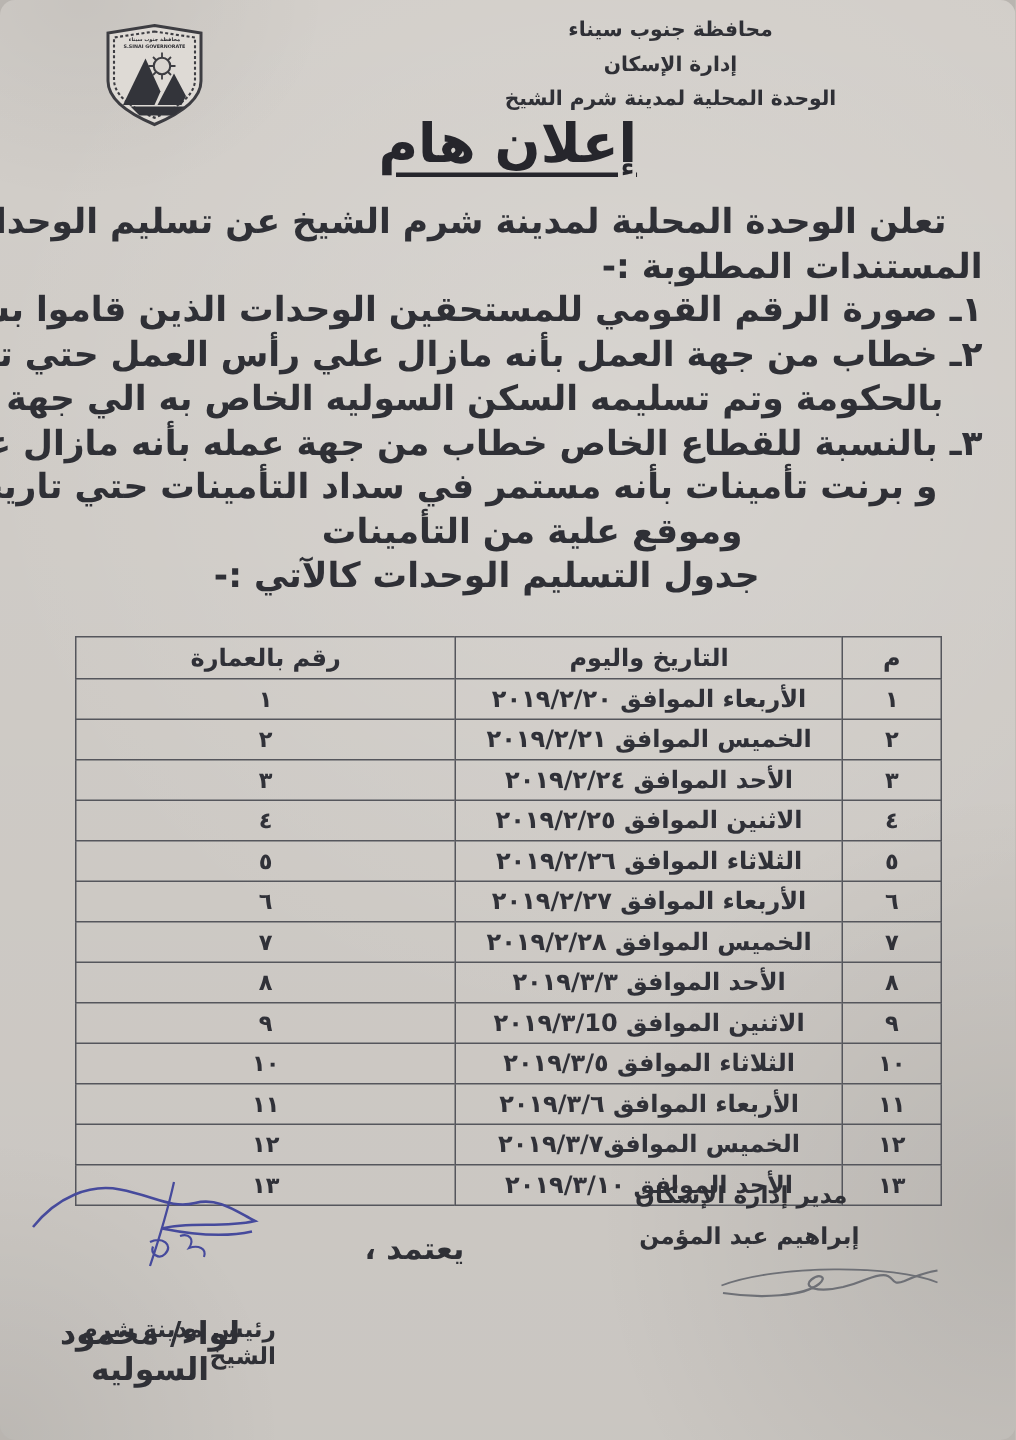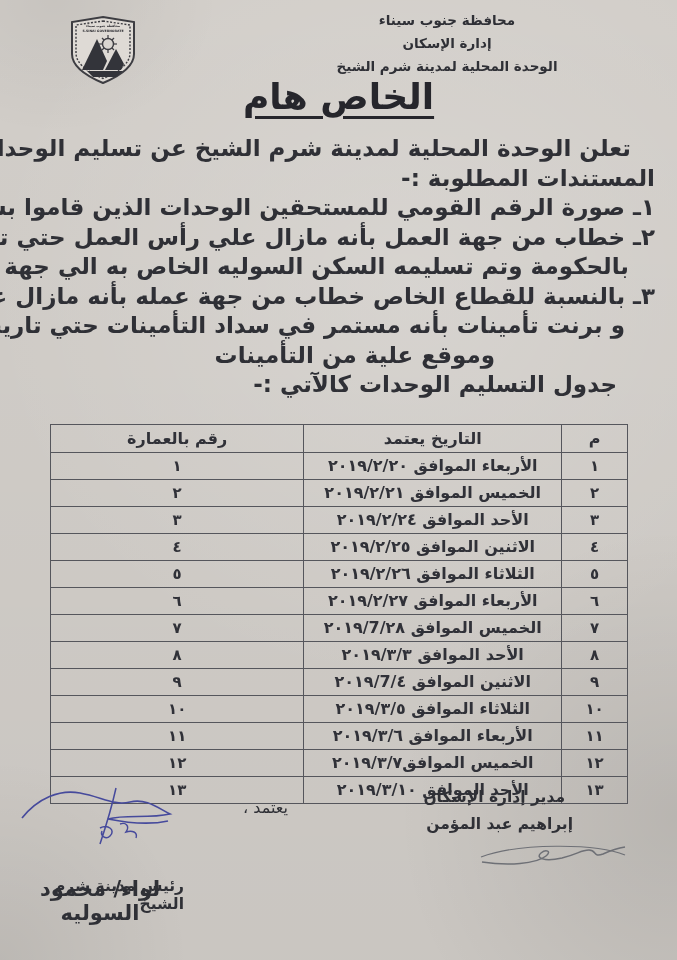--- a/index.html
+++ b/index.html
@@ -6,49 +6,50 @@
   .sheet{
     position:relative;width:677px;height:960px;overflow:hidden;
     font-family:"DejaVu Sans",sans-serif;color:#2f3036;direction:rtl;
     background-color:#d6d2cd;
     background-image:
       radial-gradient(90% 60% at 60% 30%, rgba(255,255,255,0.16), transparent 70%),
       radial-gradient(40% 30% at 0% 100%, rgba(0,0,0,0.07), transparent 70%),
       radial-gradient(55% 40% at 100% 85%, rgba(0,0,0,0.09), transparent 75%),
       radial-gradient(35% 20% at 8% 0%, rgba(0,0,0,0.05), transparent 70%),
       linear-gradient(to bottom, rgba(0,0,0,0.02), rgba(0,0,0,0.06));
+    border-radius: 10px;
   }
   .emblem{position:absolute;left:62px;top:12px;width:82px;height:76px;}
   .hdr{position:absolute;top:9px;right:80px;width:300px;text-align:center;
        font-size:13.5px;font-weight:bold;line-height:23px;}
   .title{position:absolute;top:76px;left:0;width:100%;text-align:center;
          font-size:36px;font-weight:bold;color:#26262c;
          text-decoration:underline;text-decoration-thickness:3px;text-underline-offset:7px;}
   .body-block{position:absolute;top:134px;right:22px;left:32px;
               font-size:23px;font-weight:bold;line-height:29.5px;text-align:right;}
   .bl{white-space:nowrap;}
   .ind1{padding-right:24px;}
   .ind2{padding-right:26px;}
   .ind3{padding-right:30px;}
   .ind-deep{padding-right:160px;}
-  .ind-sched{padding-right:38px;}
+  .ind-sched{padding-right:38px;text-align:center;}
   table.sched{position:absolute;top:424px;left:50px;width:578px;
               border-collapse:collapse;direction:rtl;
               font-weight:bold;color:#303138;}
   table.sched td,table.sched th{border:1.5px solid #55565c;padding:0 6px;
               height:26px;line-height:1;vertical-align:middle;}
   table.sched th{height:27px;font-size:16px;font-weight:bold;}
   col.c-no{width:66px;} col.c-date{width:258px;} col.c-bldg{width:254px;}
   td.no,td.bldg,th{text-align:center;}
   td.no,td.bldg{font-size:15px;}
   td.date{text-align:center;font-size:16px;padding-right:12px;white-space:nowrap;}
   .sig-right-title{position:absolute;top:788px;right:112px;font-size:15.5px;font-weight:bold;}
   .sig-right-name{position:absolute;top:815px;right:104px;font-size:15.5px;font-weight:bold;margin-left:32px;}
   .sig-gray{position:absolute;top:840px;left:478px;width:150px;height:30px;}
-  .approve{position:absolute;top:798px;left:243px;font-size:16px;font-weight:normal;}
+  .approve{position:absolute;top:820px;left:243px;font-size:20px;font-weight:bold;}
   .sig-blue{position:absolute;top:784px;left:16px;width:172px;height:64px;}
   .sig-left-name{position:absolute;top:877px;left:24px;width:152px;text-align:center;
                  font-size:21px;font-weight:bold;}
   .sig-left-title{position:absolute;top:877px;left:16px;width:168px;text-align:right;
                   font-size:15.5px;font-weight:bold;}
 </style>
 </head>
 <body>
 
 <div class="sheet">
@@ -73,21 +74,21 @@
     <polygon points="43,58 54,37 62,52 59,58" fill="#33343a"></polygon>
     <path d="M25 59 H61 L54 65 H31 Z" fill="#33343a"></path>
   </svg>
 
   <div class="hdr">
     <div>محافظة جنوب سيناء</div>
     <div>إدارة الإسكان</div>
     <div>الوحدة المحلية لمدينة شرم الشيخ</div>
   </div>
 
-  <div class="title">الخاص هام</div>
+  <div class="title">إعلان هام</div>
 
   <div class="body-block">
     <div class="bl ind1">تعلن الوحدة المحلية لمدينة شرم الشيخ عن تسليم الوحدات السكنية  للإسكان</div>
     <div class="bl">المستندات المطلوبة :-</div>
     <div class="bl">١ـ صورة الرقم القومي للمستحقين الوحدات الذين قاموا بسداد مقدم الوحدة .</div>
     <div class="bl">٢ـ خطاب من جهة العمل بأنه مازال علي رأس العمل حتي تاريخه بالنسبة للعاملين</div>
     <div class="bl ind2">بالحكومة وتم تسليمه السكن السوليه الخاص به  الي جهة عمله .</div>
     <div class="bl">٣ـ بالنسبة للقطاع الخاص خطاب من جهة عمله بأنه مازال علي قوة العمل حتي تاريخه</div>
     <div class="bl ind3">و برنت تأمينات بأنه مستمر في سداد التأمينات حتي تاريخه .مختوم بختم الشعار</div>
     <div class="bl ind-deep">وموقع علية من التأمينات</div>
@@ -96,21 +97,21 @@
 
   <table class="sched">
     <colgroup>
         <col class="c-no">
         <col class="c-date">
         <col class="c-bldg">
       </colgroup>
     <tbody>
         <tr>
       <th>م</th>
-      <th>التاريخ يعتمد</th>
+      <th>التاريخ واليوم</th>
       <th>رقم بالعمارة</th>
     </tr>
     <tr>
           <td class="no">١</td>
           <td class="date">الأربعاء الموافق ٢٠١٩/٢/٢٠</td>
           <td class="bldg">١</td>
         </tr>
     <tr>
           <td class="no">٢</td>
           <td class="date">الخميس الموافق ٢٠١٩/٢/٢١</td>
@@ -131,31 +132,31 @@
           <td class="date">الثلاثاء الموافق ٢٠١٩/٢/٢٦</td>
           <td class="bldg">٥</td>
         </tr>
     <tr>
           <td class="no">٦</td>
           <td class="date">الأربعاء الموافق ٢٠١٩/٢/٢٧</td>
           <td class="bldg">٦</td>
         </tr>
     <tr>
           <td class="no">٧</td>
-          <td class="date">الخميس الموافق ٢٠١٩/7/٢٨</td>
+          <td class="date">الخميس الموافق ٢٠١٩/٢/٢٨</td>
           <td class="bldg">٧</td>
         </tr>
     <tr>
           <td class="no">٨</td>
           <td class="date">الأحد الموافق  ٢٠١٩/٣/٣</td>
           <td class="bldg">٨</td>
         </tr>
     <tr>
           <td class="no">٩</td>
-          <td class="date">الاثنين الموافق ٢٠١٩/7/٤</td>
+          <td class="date">الاثنين الموافق ٢٠١٩/٣/10</td>
           <td class="bldg">٩</td>
         </tr>
     <tr>
           <td class="no">١٠</td>
           <td class="date">الثلاثاء الموافق ٢٠١٩/٣/٥</td>
           <td class="bldg">١٠</td>
         </tr>
     <tr>
           <td class="no">١١</td>
           <td class="date">الأربعاء الموافق ٢٠١٩/٣/٦</td>

